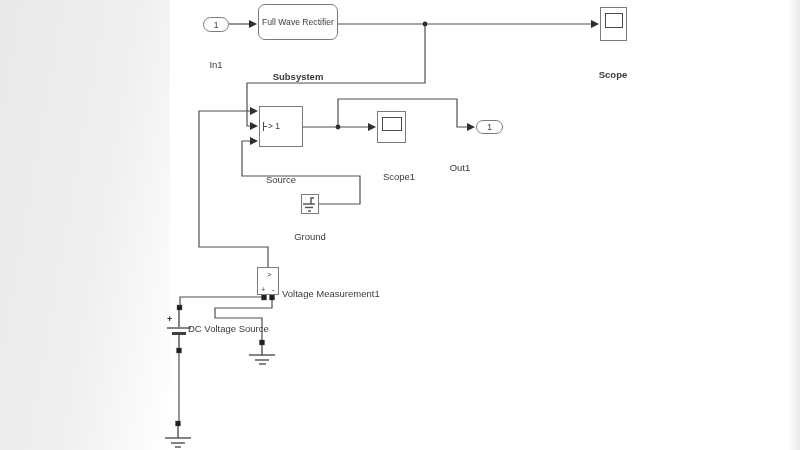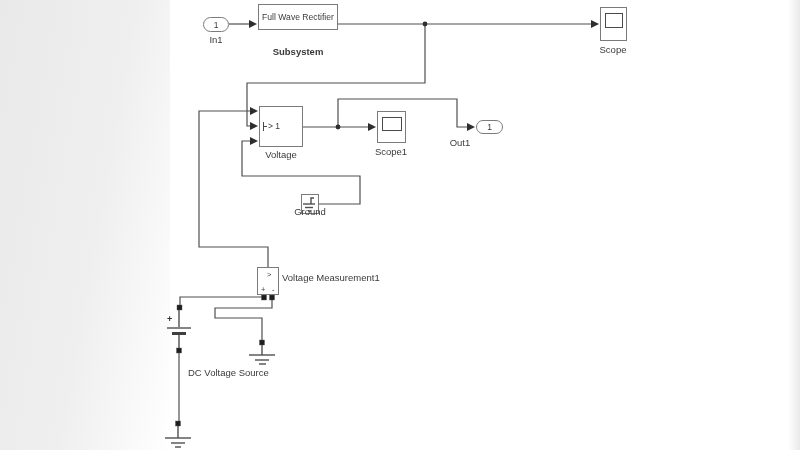--- a/index.html
+++ b/index.html
@@ -14,21 +14,21 @@
   .arrow{fill:#2e2e2e;stroke:none;}
   .dot{fill:#2e2e2e;}
   .pad{fill:#1f1f1f;stroke:#555;stroke-width:.4;}
   .sym{fill:none;stroke:#4f4f4f;stroke-width:1.4;}
   .sym-thick{fill:none;stroke:#3f3f3f;stroke-width:3;}
   .blk{position:absolute;background:#fff;border:1px solid #7b7b7b;box-sizing:border-box;}
   .port-oval{position:absolute;background:#fff;border:1px solid #7b7b7b;border-radius:8px;
      box-sizing:border-box;display:flex;align-items:center;justify-content:center;
      font-size:8.5px;color:#3a3a3a;}
   .blk-label{position:absolute;font-size:9.5px;color:#3a3a3a;white-space:nowrap;}
-  .centered{transform:translateX(-50%);}
+  .centered{transform:translateX(-50%);margin-top:25px;}
   .subsystem-text{display:flex;width:100%;height:100%;align-items:center;justify-content:center;
      font-size:8.6px;color:#3a3a3a;}
   .scope-screen{position:absolute;left:4px;top:5px;border:1.5px solid #4a4a4a;background:#fff;}
   .switch-criteria{position:absolute;left:3px;top:14px;display:flex;align-items:center;
      font-size:8.5px;color:#3a3a3a;}
   .criteria-tick{display:inline-block;width:3px;height:9px;border-left:1px solid #4a4a4a;
      border-bottom:0;position:relative;margin-right:1px;}
   .criteria-tick::after{content:"";position:absolute;left:0;top:4px;width:3px;height:1px;background:#4a4a4a;}
   .vm-mark{position:absolute;font-size:7.5px;color:#3a3a3a;line-height:7px;}
   .plus-mark{position:absolute;font-size:9px;color:#2f2f2f;font-weight:bold;line-height:8px;}
@@ -103,53 +103,53 @@
     <rect class="pad" x="176.5" y="348" width="5" height="5"></rect>
     <rect class="pad" x="175.5" y="421" width="5" height="5"></rect>
     <rect class="pad" x="259.5" y="340" width="5" height="5"></rect>
   </svg>
 
   <div class="port-oval" style="left:203px;top:17px;width:26px;height:15px;">
     <span>1</span>
   </div>
   <div class="blk-label centered" style="left:216px;top:34px;">In1</div>
 
-  <div class="blk" style="left:258px;top:4px;width:80px;height:26px;">
+  <div class="blk" style="left:258px;top:4px;width:80px;height:36px;border-radius:7px;">
     <div class="subsystem-text">Full Wave Rectifier</div>
   </div>
   <div class="blk-label centered" style="left:298px;top:46px;font-weight:bold;">Subsystem</div>
 
   <div class="blk" style="left:600px;top:7px;width:27px;height:34px;">
     <div class="scope-screen" style="width:16px;height:13px;"></div>
   </div>
-  <div class="blk-label centered" style="left:613px;top:44px;">Scope</div>
+  <div class="blk-label centered" style="left:613px;top:44px;font-weight:bold;">Scope</div>
 
   <div class="blk" style="left:259px;top:106px;width:44px;height:41px;">
     <div class="switch-criteria">
       <span class="criteria-tick"></span>
       <span>&gt; 1</span>
     </div>
   </div>
-  <div class="blk-label centered" style="left:281px;top:149px;">Voltage</div>
+  <div class="blk-label centered" style="left:281px;top:149px;">Source</div>
 
   <div class="blk" style="left:377px;top:111px;width:29px;height:32px;">
     <div class="scope-screen" style="width:18px;height:12px;"></div>
   </div>
-  <div class="blk-label centered" style="left:391px;top:146px;">Scope1</div>
+  <div class="blk-label centered" style="left:399px;top:146px;">Scope1</div>
 
   <div class="port-oval" style="left:476px;top:120px;width:27px;height:14px;">
     <span>1</span>
   </div>
   <div class="blk-label centered" style="left:460px;top:137px;">Out1</div>
 
   <div class="blk" style="left:301px;top:194px;width:18px;height:20px;background:transparent;"></div>
   <div class="blk-label centered" style="left:310px;top:206px;">Ground</div>
 
   <div class="blk" style="left:257px;top:267px;width:22px;height:28px;">
     <span class="vm-mark" style="left:9px;top:3px;">&gt;</span>
     <span class="vm-mark" style="left:3px;top:18px;">+</span>
     <span class="vm-mark" style="left:14px;top:18px;">-</span>
   </div>
-  <div class="blk-label" style="left:282px;top:272px;">Voltage Measurement1</div>
+  <div class="blk-label" style="left:282px;top:288px;">Voltage Measurement1</div>
 
   <span class="plus-mark" style="left:167px;top:315px;">+</span>
-  <div class="blk-label" style="left:188px;top:323px;margin-top:44px;">DC Voltage Source</div>
+  <div class="blk-label" style="left:188px;top:323px;">DC Voltage Source</div>
 </div>
 
 </body></html>

